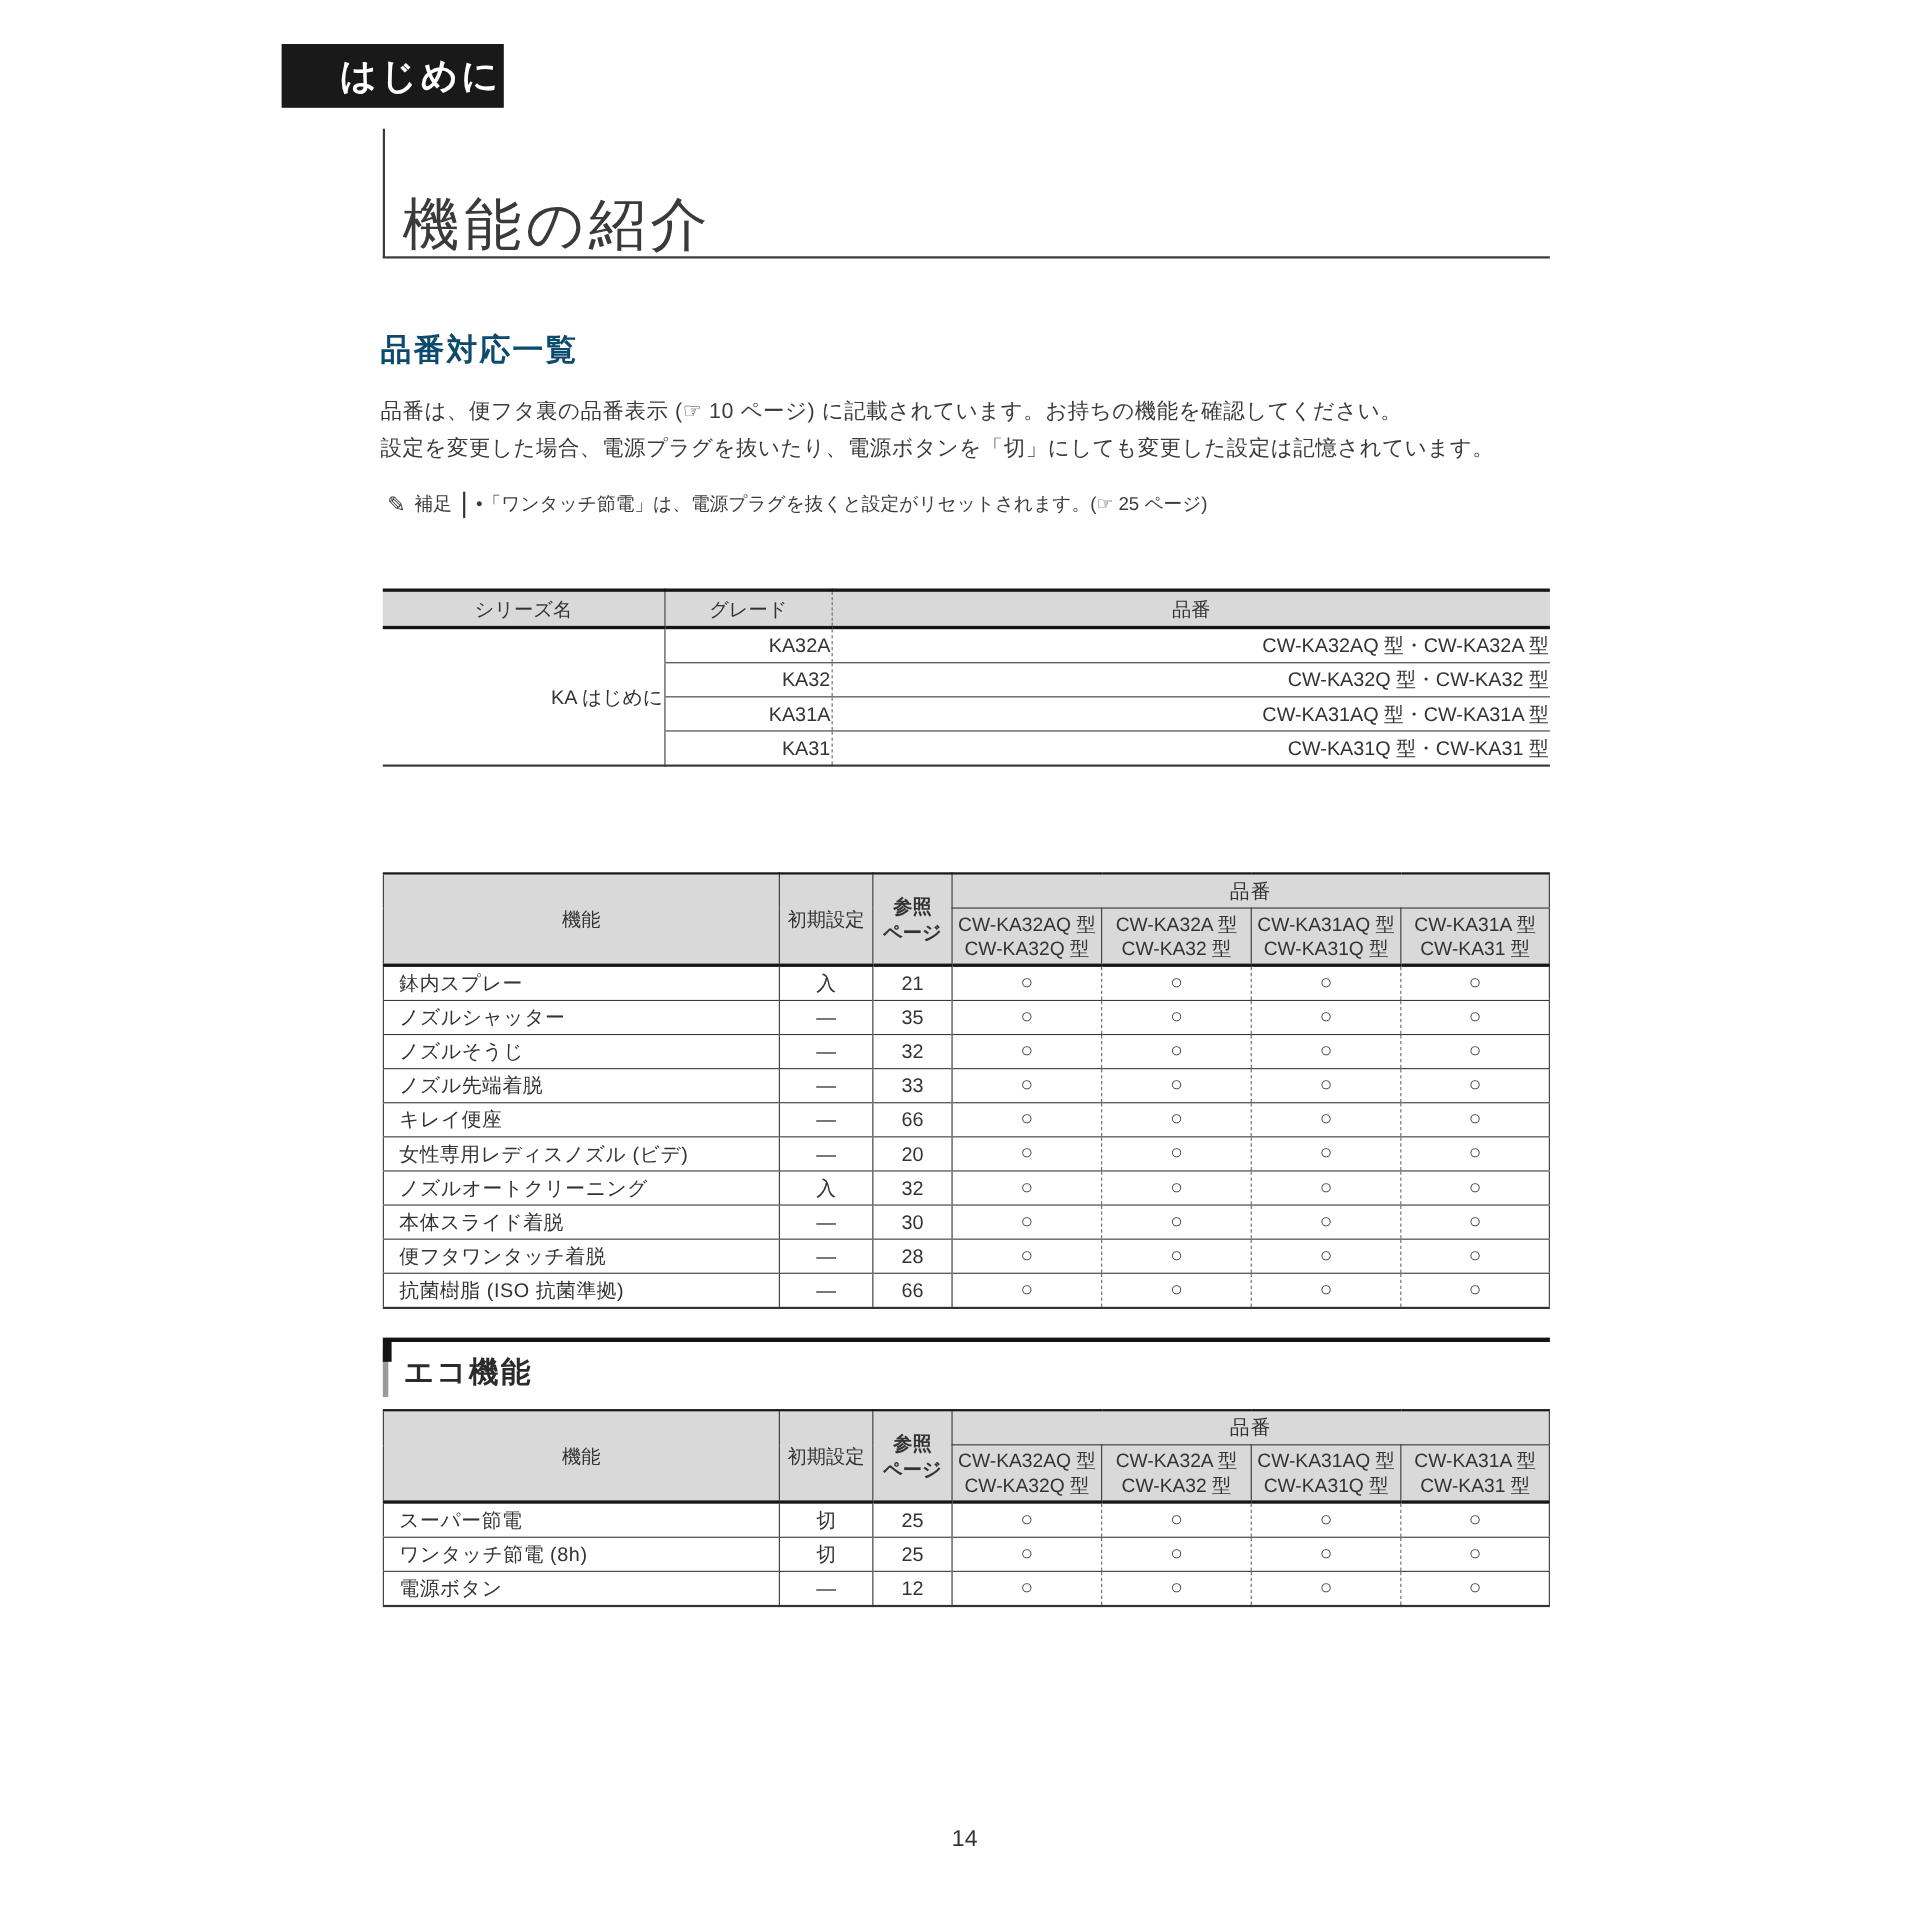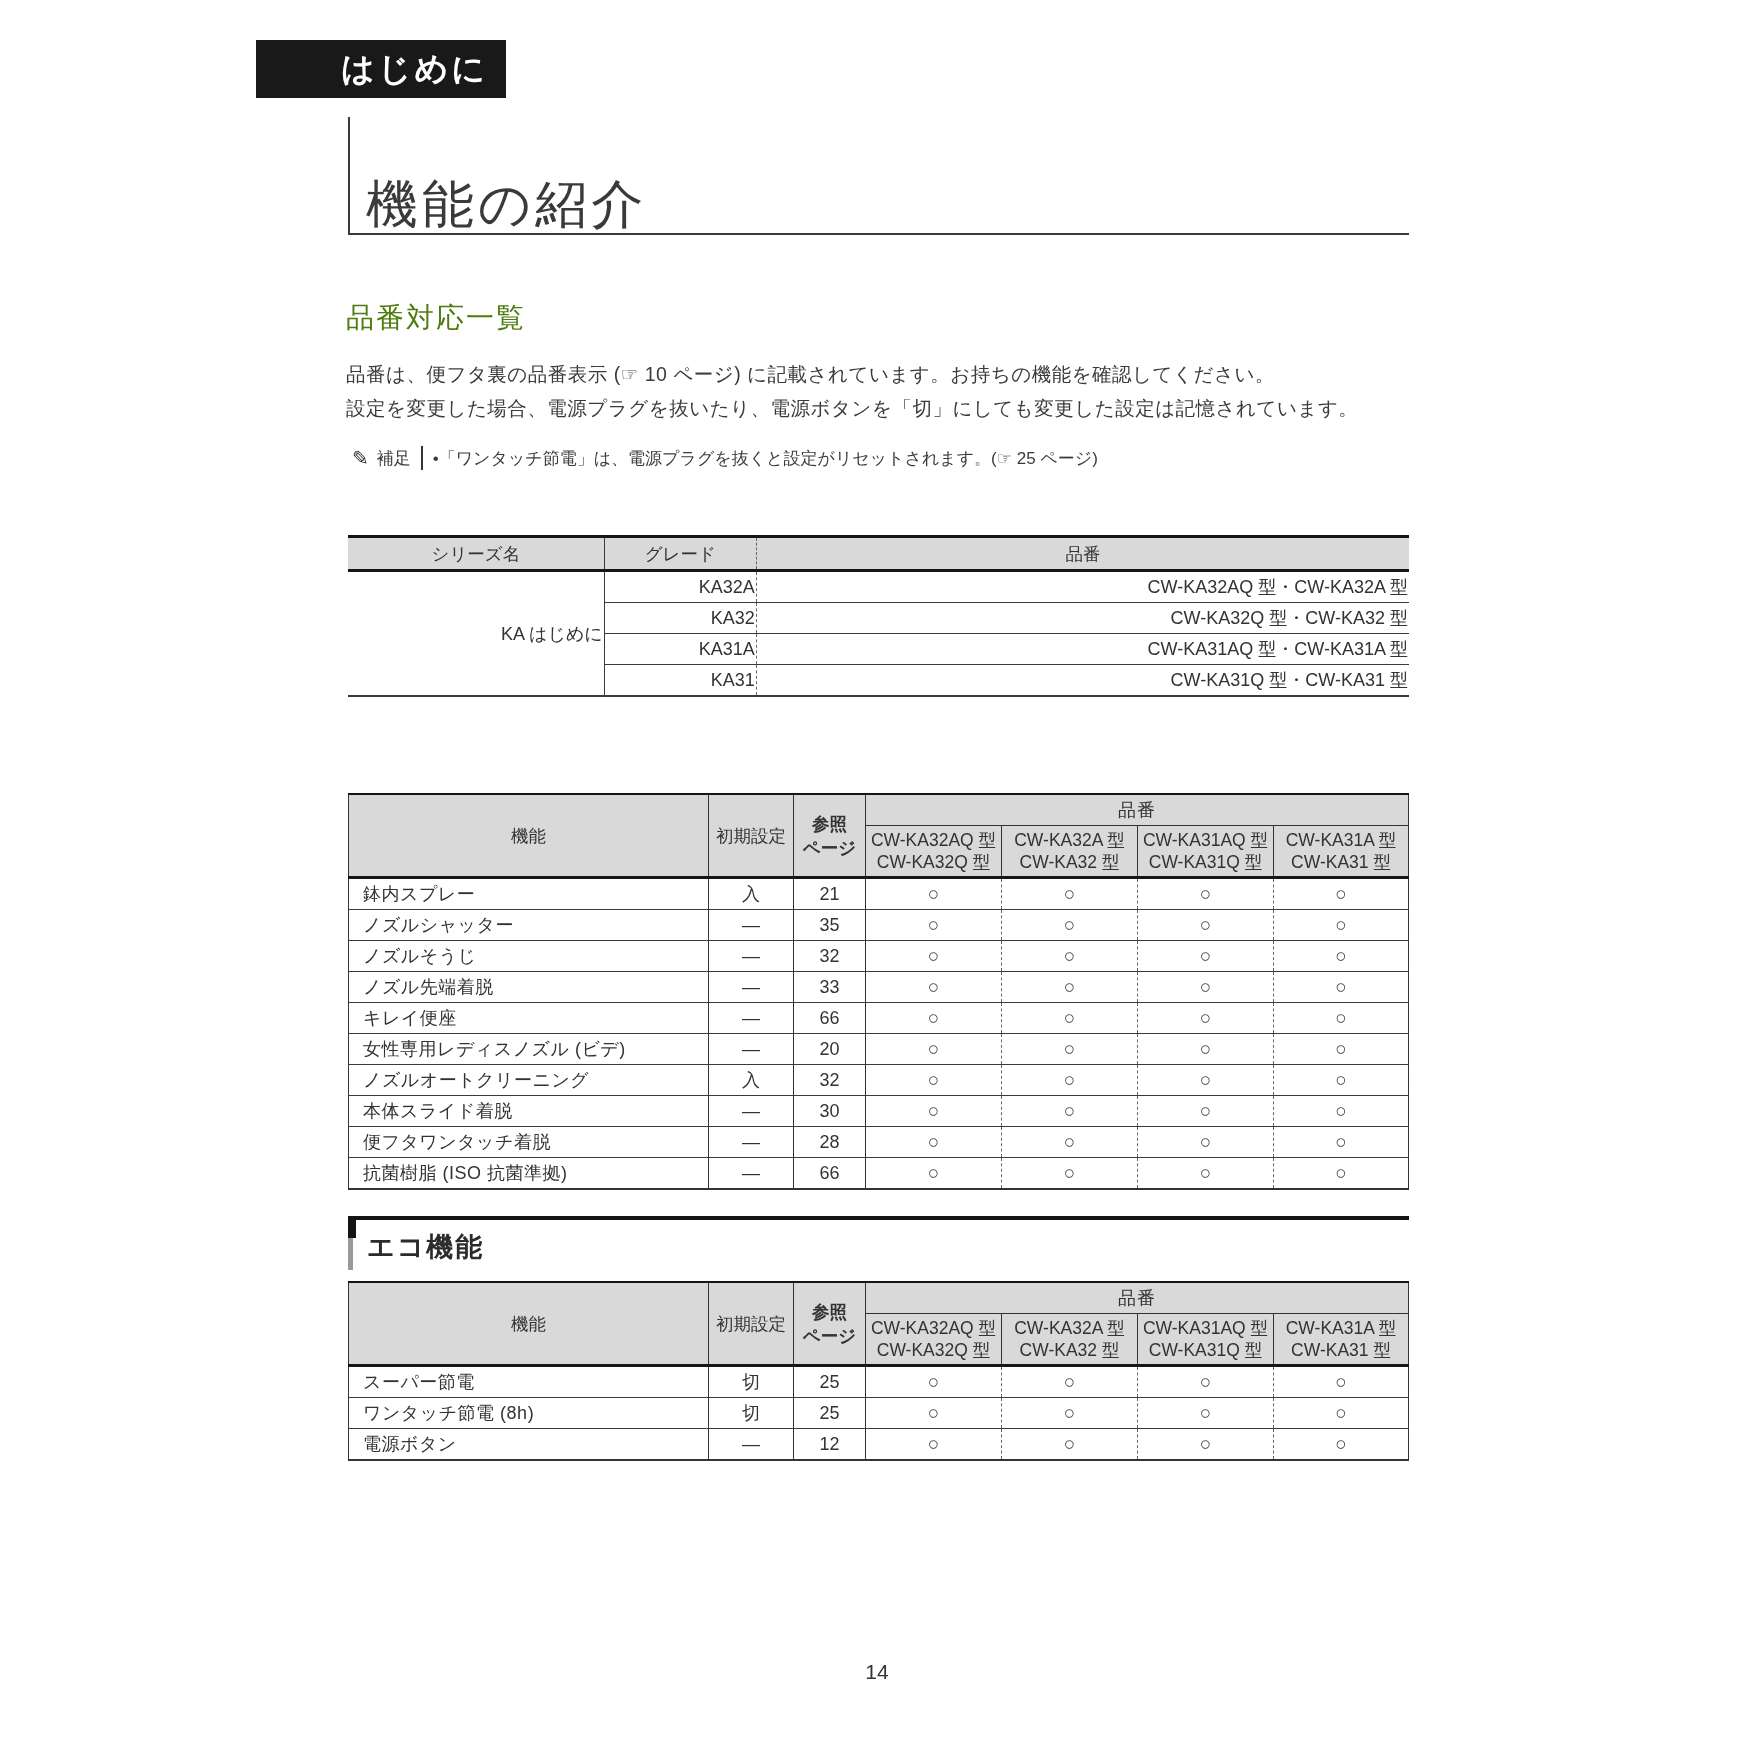--- a/index.html
+++ b/index.html
@@ -3,32 +3,32 @@
 <meta charset="utf-8">
 <style>
   html,body{margin:0;padding:0;background:#ffffff;}
   .page{
     position:relative;width:1754px;height:1754px;background:#ffffff;
     font-family:"Liberation Sans","DejaVu Sans",sans-serif;color:#2e2e2e;overflow:hidden;
   }
 
   
   .section-tab{
-    position:absolute;left:256px;top:40px;width:250px;height:58px;background:#191919;
+    position:absolute;left:256px;top:40px;width:202px;height:58px;background:#191919;
     color:#ffffff;display:flex;align-items:center;justify-content:flex-end;
-    padding-right:18px;box-sizing:border-box;font-size:33px;font-weight:bold;letter-spacing:3px;
+    padding-right:2px;box-sizing:border-box;font-size:33px;font-weight:bold;letter-spacing:3px;
   }
 
   
   .title-vline{position:absolute;left:348px;top:117px;width:2px;height:117px;background:#3a3a3a;}
   .page-title{position:absolute;left:366px;top:170px;font-size:52px;color:#3a3a3a;letter-spacing:4px;}
   .title-rule{position:absolute;left:348px;top:233px;width:1061px;height:2px;background:#3a3a3a;}
 
   
-  .h2{position:absolute;left:346px;top:299px;font-size:28px;font-weight:400;color:#4d7c0f;letter-spacing:2px;}
+  .h2{position:absolute;left:346px;top:299px;font-size:28px;font-weight:700;color:#0c4a6e;letter-spacing:2px;}
   .para{position:absolute;left:346px;top:357px;font-size:19.5px;line-height:34px;color:#3b3b3b;letter-spacing:0.5px;}
   .note{position:absolute;left:352px;top:446px;display:flex;align-items:center;font-size:17px;color:#3b3b3b;}
   .note .pencil{font-size:20px;margin-right:8px;color:#333;}
   .note .note-label{margin-right:10px;}
   .note .bar{width:2px;height:24px;background:#333;margin-right:10px;}
 
   
   table{border-collapse:collapse;table-layout:fixed;}
   th{font-weight:normal;}
 

